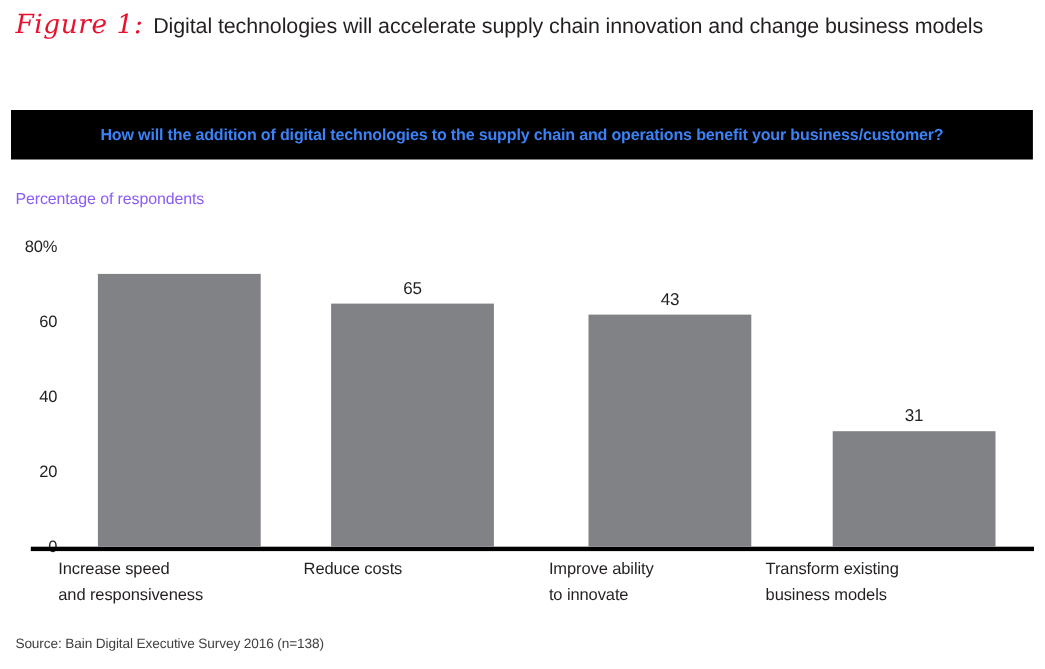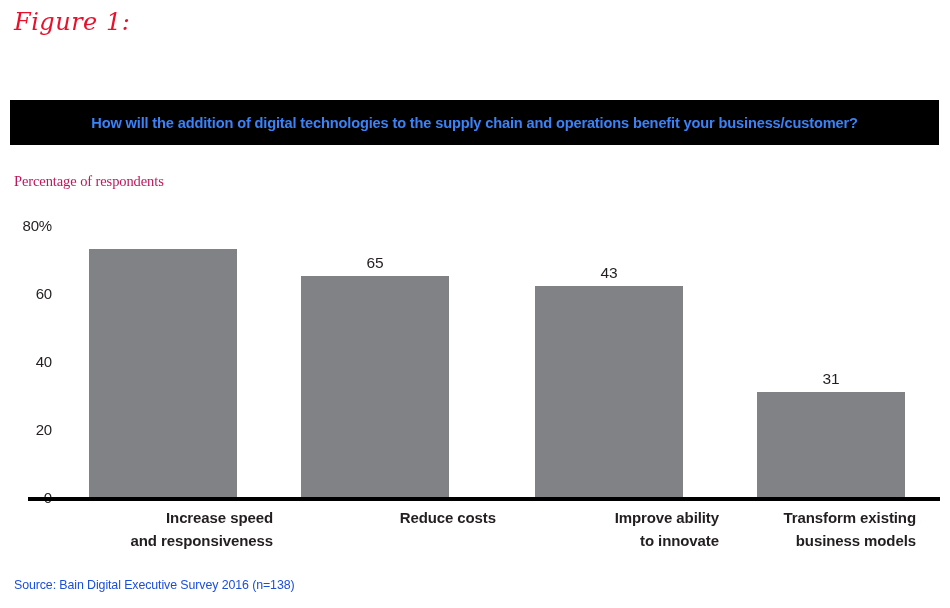--- a/index.html
+++ b/index.html
@@ -62,23 +62,22 @@
     text-align: center;
     padding: 0 14px;
   }
 
   
   #axis-caption {
     position: absolute;
     left: 14px;
     top: 173px;
     font-size: 14.5px;
-    color: #be185d;
-    letter-spacing: -0.1px;
-    font-family: Liberation Serif, serif;
+    color: #8b5cf6;
+    letter-spacing: -0.1px;
   }
 
   
   #plot-area {
     position: absolute;
     left: 0;
     top: 205px;
     width: 950px;
     height: 300px;
   }
@@ -132,43 +131,43 @@
   #category-labels {
     position: absolute;
     left: 0;
     top: 506px;
     width: 950px;
     height: 60px;
   }
   .cat-label {
     position: absolute;
     top: 0;
-    text-align: right;
+    text-align: left;
     font-size: 15px;
     line-height: 23px;
     color: #231f20;
     letter-spacing: -0.1px;
-    font-weight: bold;
   }
 
   
   #source-note {
     position: absolute;
     left: 14px;
     top: 578px;
     font-size: 12.4px;
-    color: #1d4ed8;
+    color: #404040;
     letter-spacing: -0.1px;
   }
 </style>
 </head>
 <body>
 
 <div id="figure-title">
   <span id="figure-label">Figure 1:</span>
+  <span id="figure-title-text">Digital technologies will accelerate supply chain innovation and change business models</span>
 </div>
 
 <div id="question-banner">
   <div id="question-text">How will the addition of digital technologies to the supply chain and operations benefit your business/customer?</div>
 </div>
 
 <div id="axis-caption">Percentage of respondents</div>
 
 <div id="plot-area">
   <div id="y-axis-ticks">

